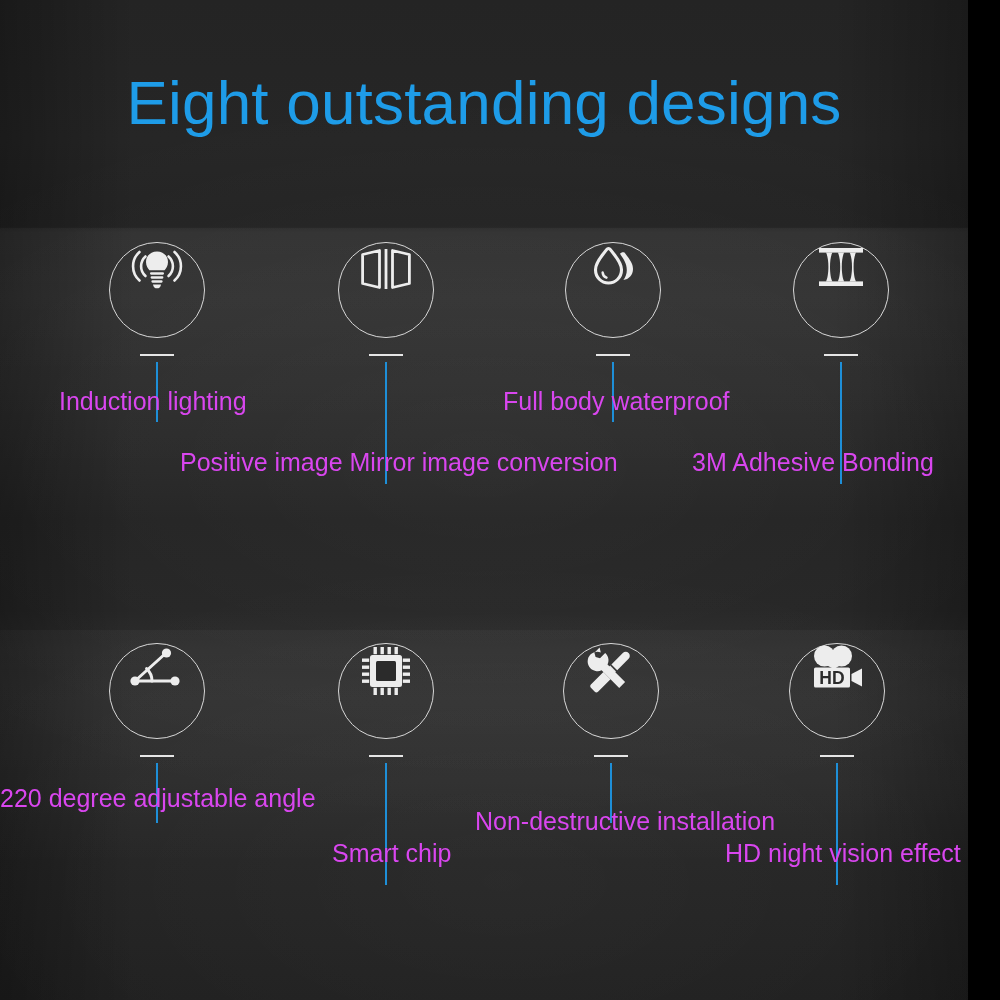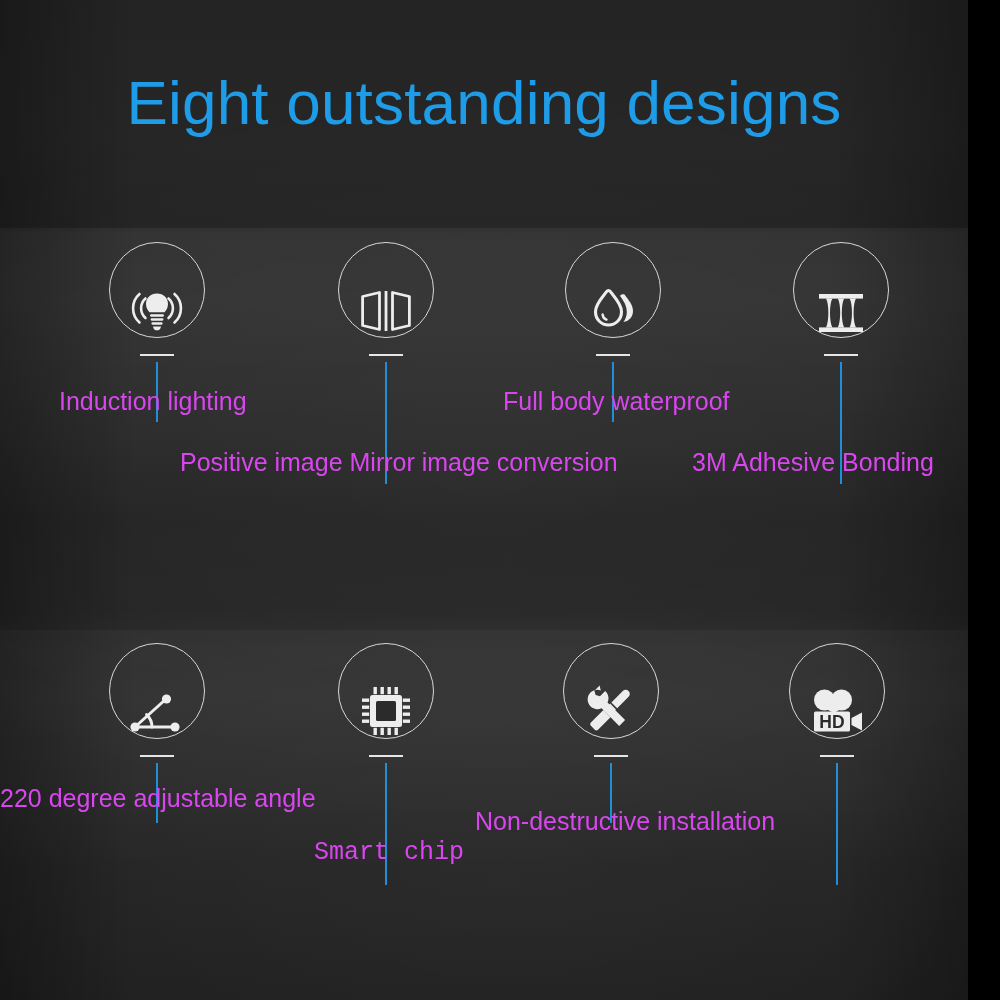--- a/index.html
+++ b/index.html
@@ -77,21 +77,21 @@
     width: 96px;
     height: 96px;
   }
   .circle {
     position: absolute;
     inset: 0;
     border: 1.6px solid #d8d8d8;
     border-radius: 50%;
     box-sizing: border-box;
     display: flex;
-    align-items: flex-end;
+    align-items: flex-start;
     justify-content: center;
   }
   .circle svg { display: block; }
 
   
   .tick {
     position: absolute;
     left: 50%;
     transform: translateX(-50%);
     top: 112px;
@@ -251,21 +251,21 @@
             <rect x="43.8" y="28.5" width="7.2" height="3.4"></rect>
             <rect x="43.8" y="35.5" width="7.2" height="3.4"></rect>
           </g>
           <rect x="17" y="17" width="20" height="20" rx="1.5" fill="#2b2b2b"></rect>
         </svg>
       </span>
     </div>
     <div class="tick"></div>
     <div class="leader" style="height:122px;"></div>
   </div>
-  <div class="caption" style="left:314px; top:838px;font-family:Liberation Mono, monospace;">Smart chip</div>
+  <div class="caption" style="left:332px; top:838px;">Smart chip</div>
 
   <div class="feature" style="left:563px; top:643px;">
     <div class="circle">
       <span>
         <svg width="56" height="56" viewBox="0 0 56 56">
           <g fill="#ededed">
 
             <path d="M18.8 7.4c-5.6-1.9-11.6 1.3-12.9 6.9-1.2 5.3 2.2 10.6 7.6 11.7 2.2 0.5 4.3 0.2 6.1-0.7l17.6 17.6 5.9-5.9L25.5 19.4c1-1.9 1.3-4.2 0.7-6.4-0.5-2-1.6-3.7-3-4.9l-5.2 5.2-4.4-1.2-1.2-4.4 5.2-5.2z" transform="translate(-1,1)"></path>
 
             <path d="M45.6 8.9c-1.6-1.6-4.2-1.6-5.8 0L28.4 20.4l5.8 5.8L45.6 14.7c1.6-1.6 1.6-4.2 0-5.8z"></path>
@@ -291,14 +291,15 @@
             <rect x="6" y="23.5" width="36" height="20" rx="1.6"></rect>
             <path d="M43.5 30 L54 24.5 L54 42.5 L43.5 37 Z"></path>
           </g>
           <text x="24" y="39.6" font-family="Liberation Sans, sans-serif" font-size="17.5" font-weight="bold" fill="#2b2b2b" text-anchor="middle">HD</text>
         </svg>
       </span>
     </div>
     <div class="tick"></div>
     <div class="leader" style="height:122px;"></div>
   </div>
+  <div class="caption" style="left:725px; top:838px;">HD night vision effect</div>
 
 </div>
 
 </body></html>

